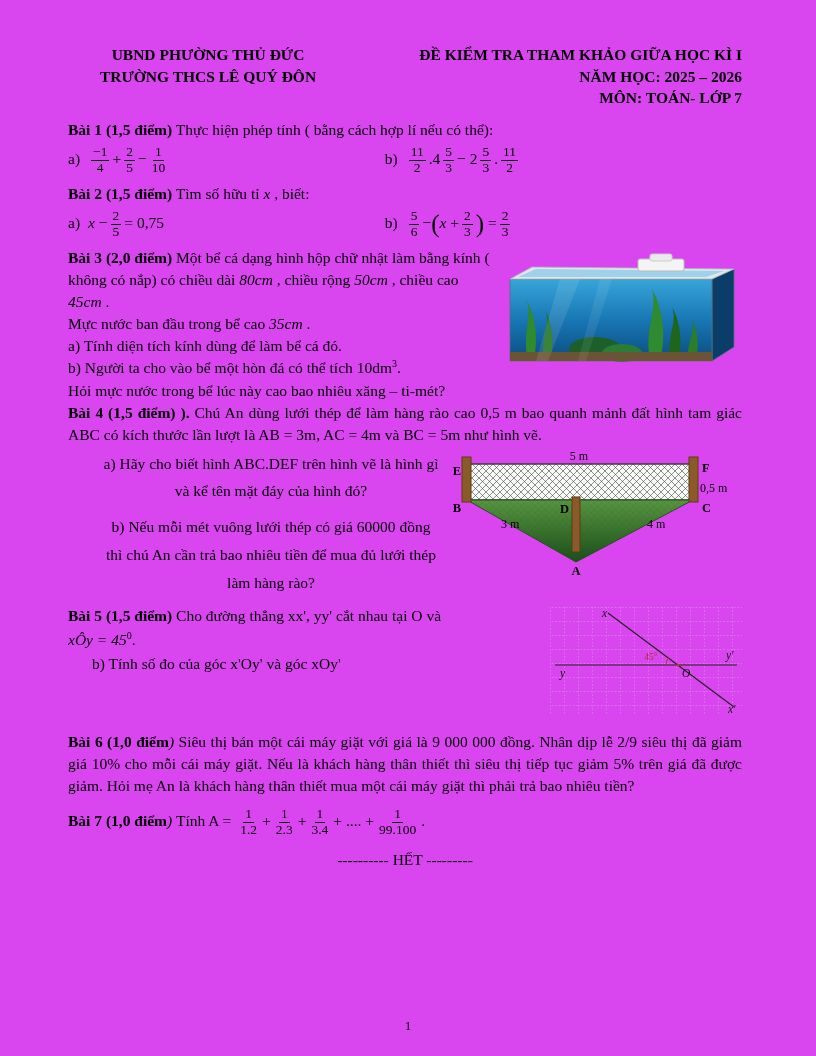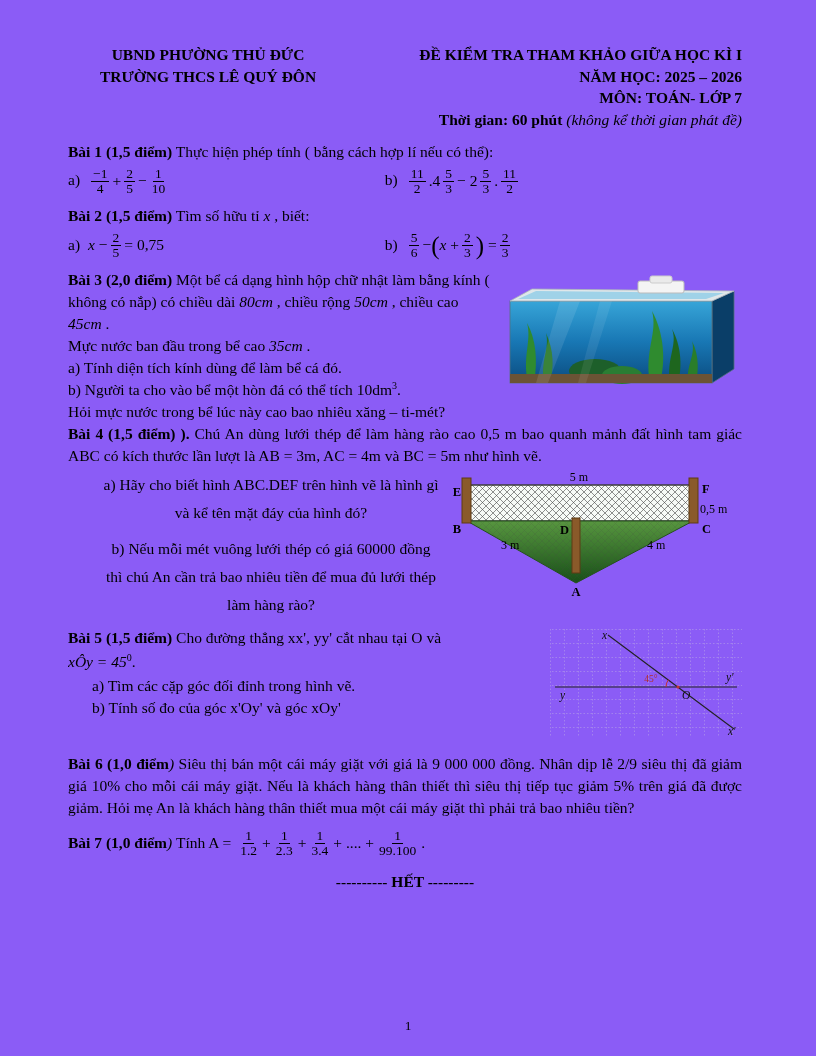--- a/index.html
+++ b/index.html
@@ -1,18 +1,18 @@
 <!DOCTYPE html>
 <html><head>
 <meta charset="utf-8">
 <style>
   * { margin:0; padding:0; box-sizing:border-box; }
   html,body { background:#888; }
   body { width:816px; margin:0 auto; font-family:"Liberation Serif", serif; color:#000; }
-  .page { position:relative; width:816px; height:1056px; background:#8b5cf6; padding:44px 74px 0 68px; overflow:hidden; }
+  .page { position:relative; width:816px; height:1056px; background:#d946ef; padding:44px 74px 0 68px; overflow:hidden; }
 
   
   .hdr { display:flex; margin-bottom:10px; }
   .hdr-left { width:280px; text-align:center; font-weight:bold; font-size:15.5px; line-height:1.4; }
   .hdr-right { flex:1; text-align:right; font-weight:bold; font-size:15.5px; line-height:1.4; }
   .u { }
   .time-it { font-weight:normal; font-style:italic; }
 
   
   .sec { clear:none; }
@@ -44,21 +44,21 @@
   .b4fig { flex:1; padding-left:4px; }
 
   
   .b5fig { float:right; width:192px; margin:2px 0 4px 12px; }
   .b5item { padding-left:24px; line-height:1.55; }
   .mathline { margin:2px 0; }
 
   
   .b6 { line-height:2.05; margin:8px 0 10px; }
   .b7 { margin:6px 0 14px; font-size:15.5px; }
-  .het { text-align:center; font-weight:bold; font-size:15.5px; margin-top:12px; }
+  .het { text-align:center; font-weight:normal; font-size:15.5px; margin-top:12px; }
   .pagenum { position:absolute; left:0; right:0; top:1018px; text-align:center; font-size:13.5px; }
 
   
   svg text { font-family:"Liberation Serif", serif; }
   .fpt { font-size:12.5px; font-weight:bold; fill:#000; }
   .fdim { font-size:12px; fill:#000; }
   .apt { font-size:11.5px; font-style:italic; fill:#111; }
   .aang { font-size:9.5px; fill:#b03030; }
 </style>
 </head>
@@ -68,21 +68,20 @@
 
   <div class="hdr">
     <div class="hdr-left">
       <div>UBND PHƯỜNG THỦ ĐỨC</div>
       <div class="u">TRƯỜNG THCS LÊ QUÝ ĐÔN</div>
     </div>
     <div class="hdr-right">
       <div>ĐỀ KIỂM TRA THAM KHẢO GIỮA HỌC KÌ I</div>
       <div>NĂM HỌC: 2025 – 2026</div>
       <div>MÔN: TOÁN- LỚP 7</div>
-      <div><span>Thời gian: 60 phút </span><span class="time-it">(không kể thời gian phát đề)</span></div>
     </div>
   </div>
 
   <section class="sec">
     <p class="line"><b class="lbl">Bài 1 (1,5 điểm)</b><span> Thực hiện phép tính ( bằng cách hợp lí nếu có thể):</span></p>
     <div class="row2">
       <div class="half">
         <span class="itm">a)</span><span class="frac">
             <span class="fn">−1</span>
             <span class="fd">4</span>
@@ -233,21 +232,20 @@
         <text x="52" y="10" class="apt">x</text>
         <text x="10" y="70" class="apt">y</text>
         <text x="101" y="53" text-anchor="middle" class="aang">45°</text>
         <text x="132" y="70" class="apt">O</text>
         <text x="176" y="52" class="apt">y'</text>
         <text x="178" y="106" class="apt">x'</text>
       </svg>
     </div>
     <p class="line"><b class="lbl">Bài 5 (1,5 điểm)</b><span> Cho đường thẳng xx', yy' cắt nhau tại O và</span></p>
     <p class="line mathline"><span class="mvar">xÔy</span><span class="mvar"> = 45</span><sup>0</sup><span>.</span></p>
-    <p class="line b5item">a)  Tìm các cặp góc đối đỉnh trong hình vẽ.</p>
     <p class="line b5item">b)  Tính số đo của góc x'Oy' và góc xOy'</p>
   </section>
 
   <p class="line b6 just"><b class="lbl">Bài 6 (1,0 điểm</b><i>) </i><span>Siêu thị bán một cái máy giặt với giá là 9 000 000 đồng. Nhân dịp lễ 2/9  siêu thị đã giảm giá 10% cho mỗi cái máy giặt. Nếu là khách hàng thân thiết thì siêu thị tiếp tục giảm 5% trên giá đã được giảm. Hỏi mẹ An là khách hàng thân thiết mua một cái máy giặt thì phải trả bao nhiêu tiền?</span></p>
 
   <p class="b7"><b class="lbl">Bài 7 (1,0 điểm</b><i>) </i><span>Tính  A = </span><span class="frac">
         <span class="fn">1</span>
         <span class="fd">1.2</span>
       </span><span>+</span><span class="frac">
         <span class="fn">1</span>

